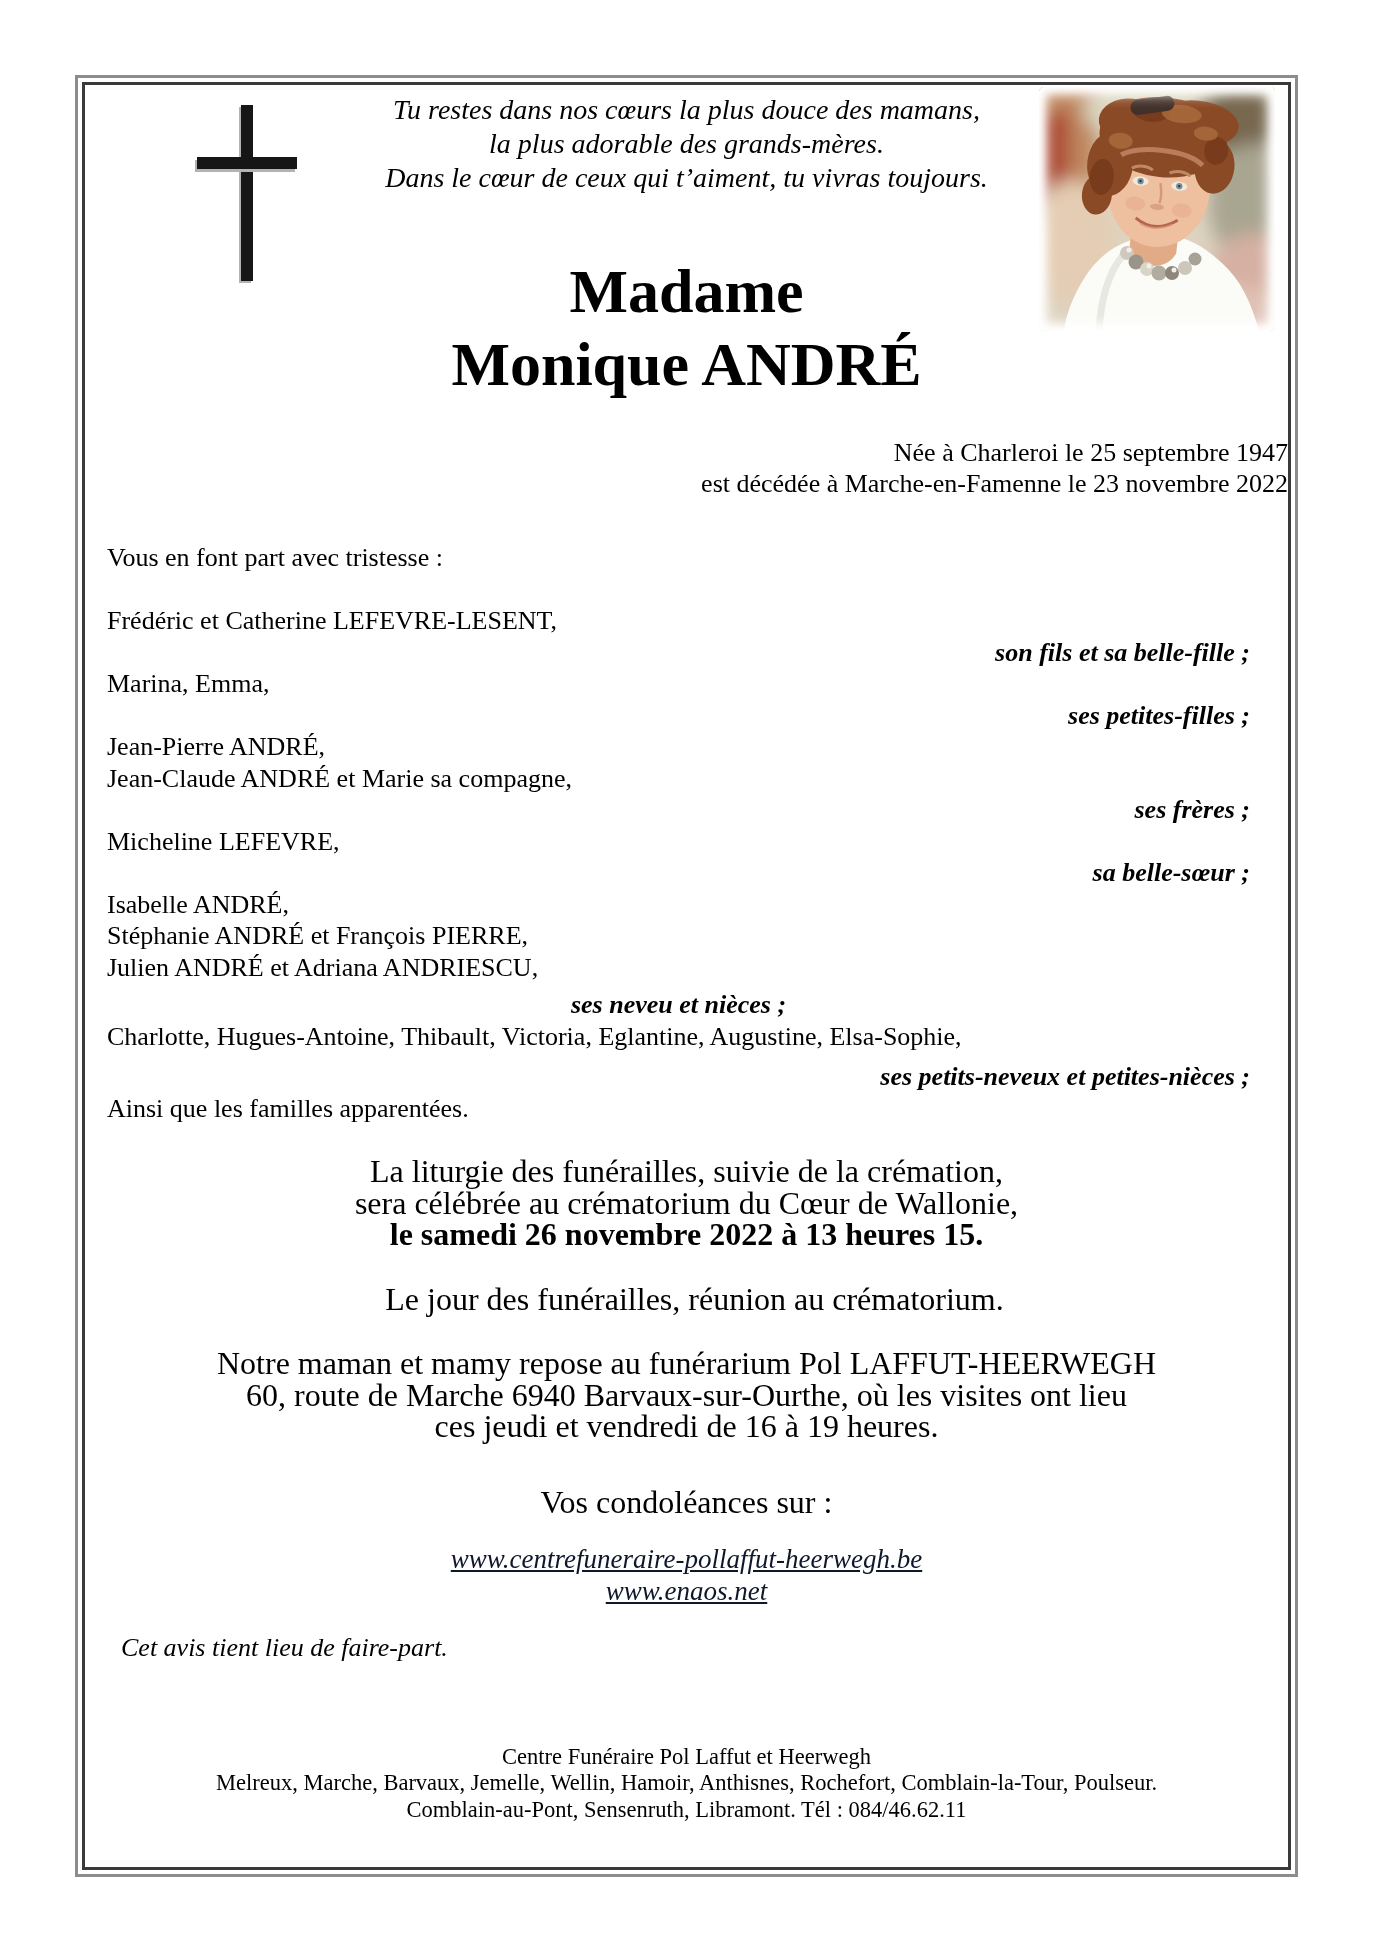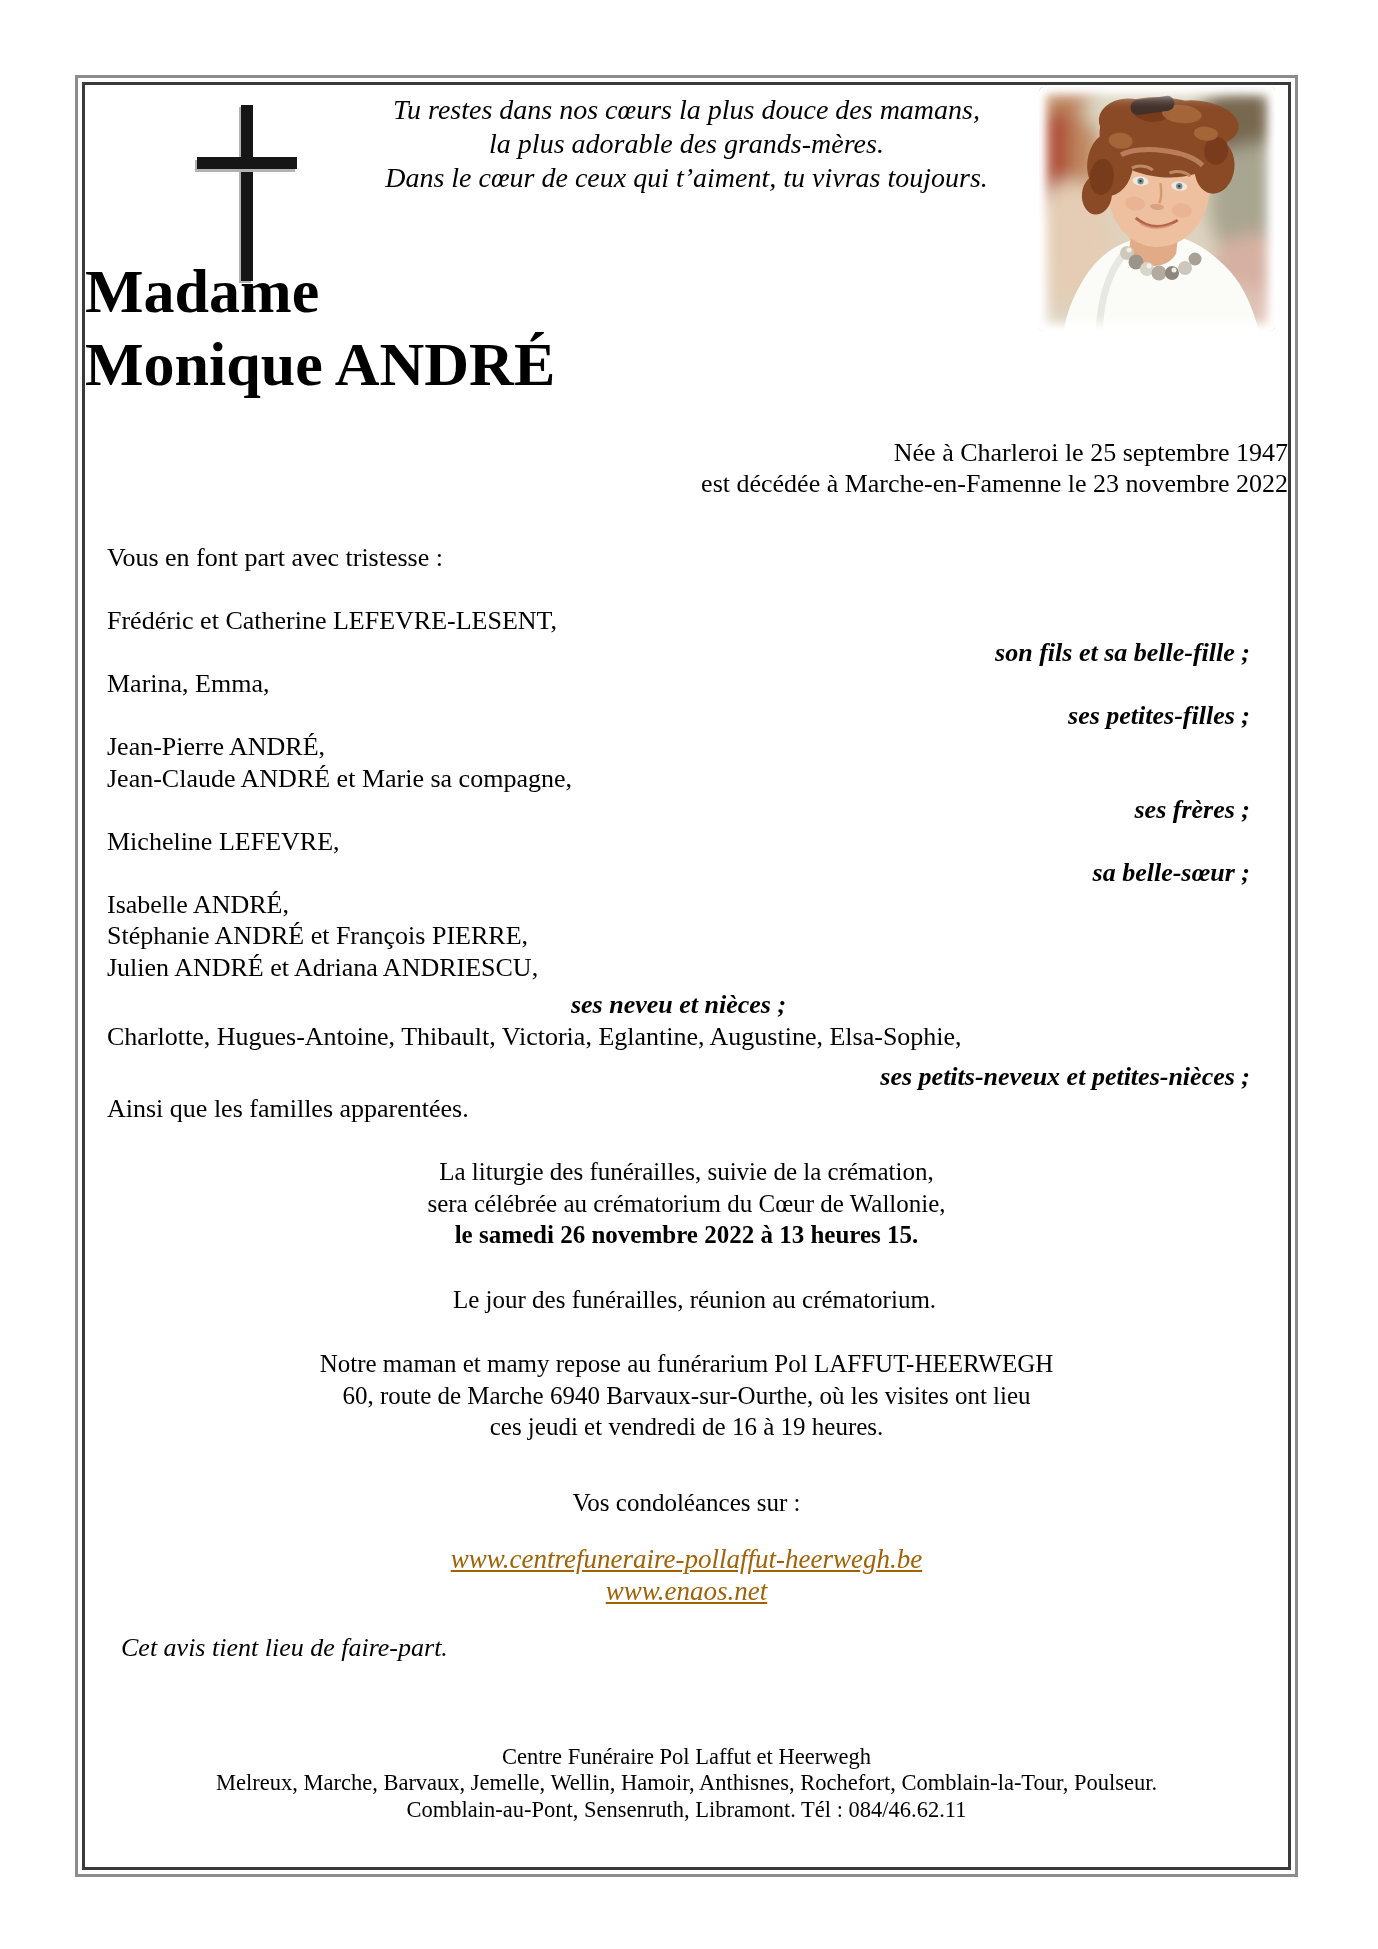--- a/index.html
+++ b/index.html
@@ -26,39 +26,39 @@
   .cross-h{position:absolute;left:0;top:52px;width:100px;height:12px;background:#161616;box-shadow:-2px 3px 0 #b3b3b3;}
 
   
   .photo{
     position:absolute;top:2px;right:13px;width:236px;height:244px;
     border-radius:5px;overflow:hidden;
   }
   .photo .feather{position:absolute;inset:0;box-shadow:inset 0 0 14px 7px #ffffff;border-radius:5px;}
 
   .quote{padding-top:8px;text-align:center;font-style:italic;font-size:28px;line-height:34px;}
-  .title{margin:60px 0 0 0;font-size:62px;line-height:73px;font-weight:bold;}
+  .title{margin:60px 0 0 0;text-align:center;font-size:62px;line-height:73px;font-weight:bold;}
   .title span{display:block;}
   .birth{margin-top:36px;text-align:right;font-size:26px;line-height:31px;}
 
   .list{margin-top:43px;padding:0 38px 0 22px;font-size:26px;line-height:31.5px;}
   .gap{height:31.5px;}
   .relation{text-align:right;font-weight:bold;font-style:italic;}
   .relation.m1{margin-top:6px;text-align:center;}
   .relation.m2{margin-top:9px;}
 
   .center{text-align:center;}
-  .block{font-size:25px;line-height:31.5px;}
+  .block{font-size:32px;line-height:31.5px;}
   .ceremony{margin-top:32px;}
   .bold{font-weight:bold;}
   .reunion{margin-top:33px;padding-left:16px;}
   .repose{margin-top:33px;font-weight:normal;}
   .condolences{margin-top:44px;}
   .links{margin-top:25px;font-size:27px;line-height:32px;font-style:italic;}
-  .links a{color:#a16207;text-decoration:underline;cursor:pointer;display:block;}
+  .links a{color:#0f172a;text-decoration:underline;cursor:pointer;display:block;}
   .notice{margin-top:25px;padding-left:36px;font-style:italic;font-size:26px;line-height:31.5px;}
   .footer{margin-top:80px;font-size:22.5px;line-height:26.5px;}
 </style>
 </head>
 <body>
 
 <div class="page">
   <div class="frame-outer">
     <div class="frame-inner">
       <div class="content">

